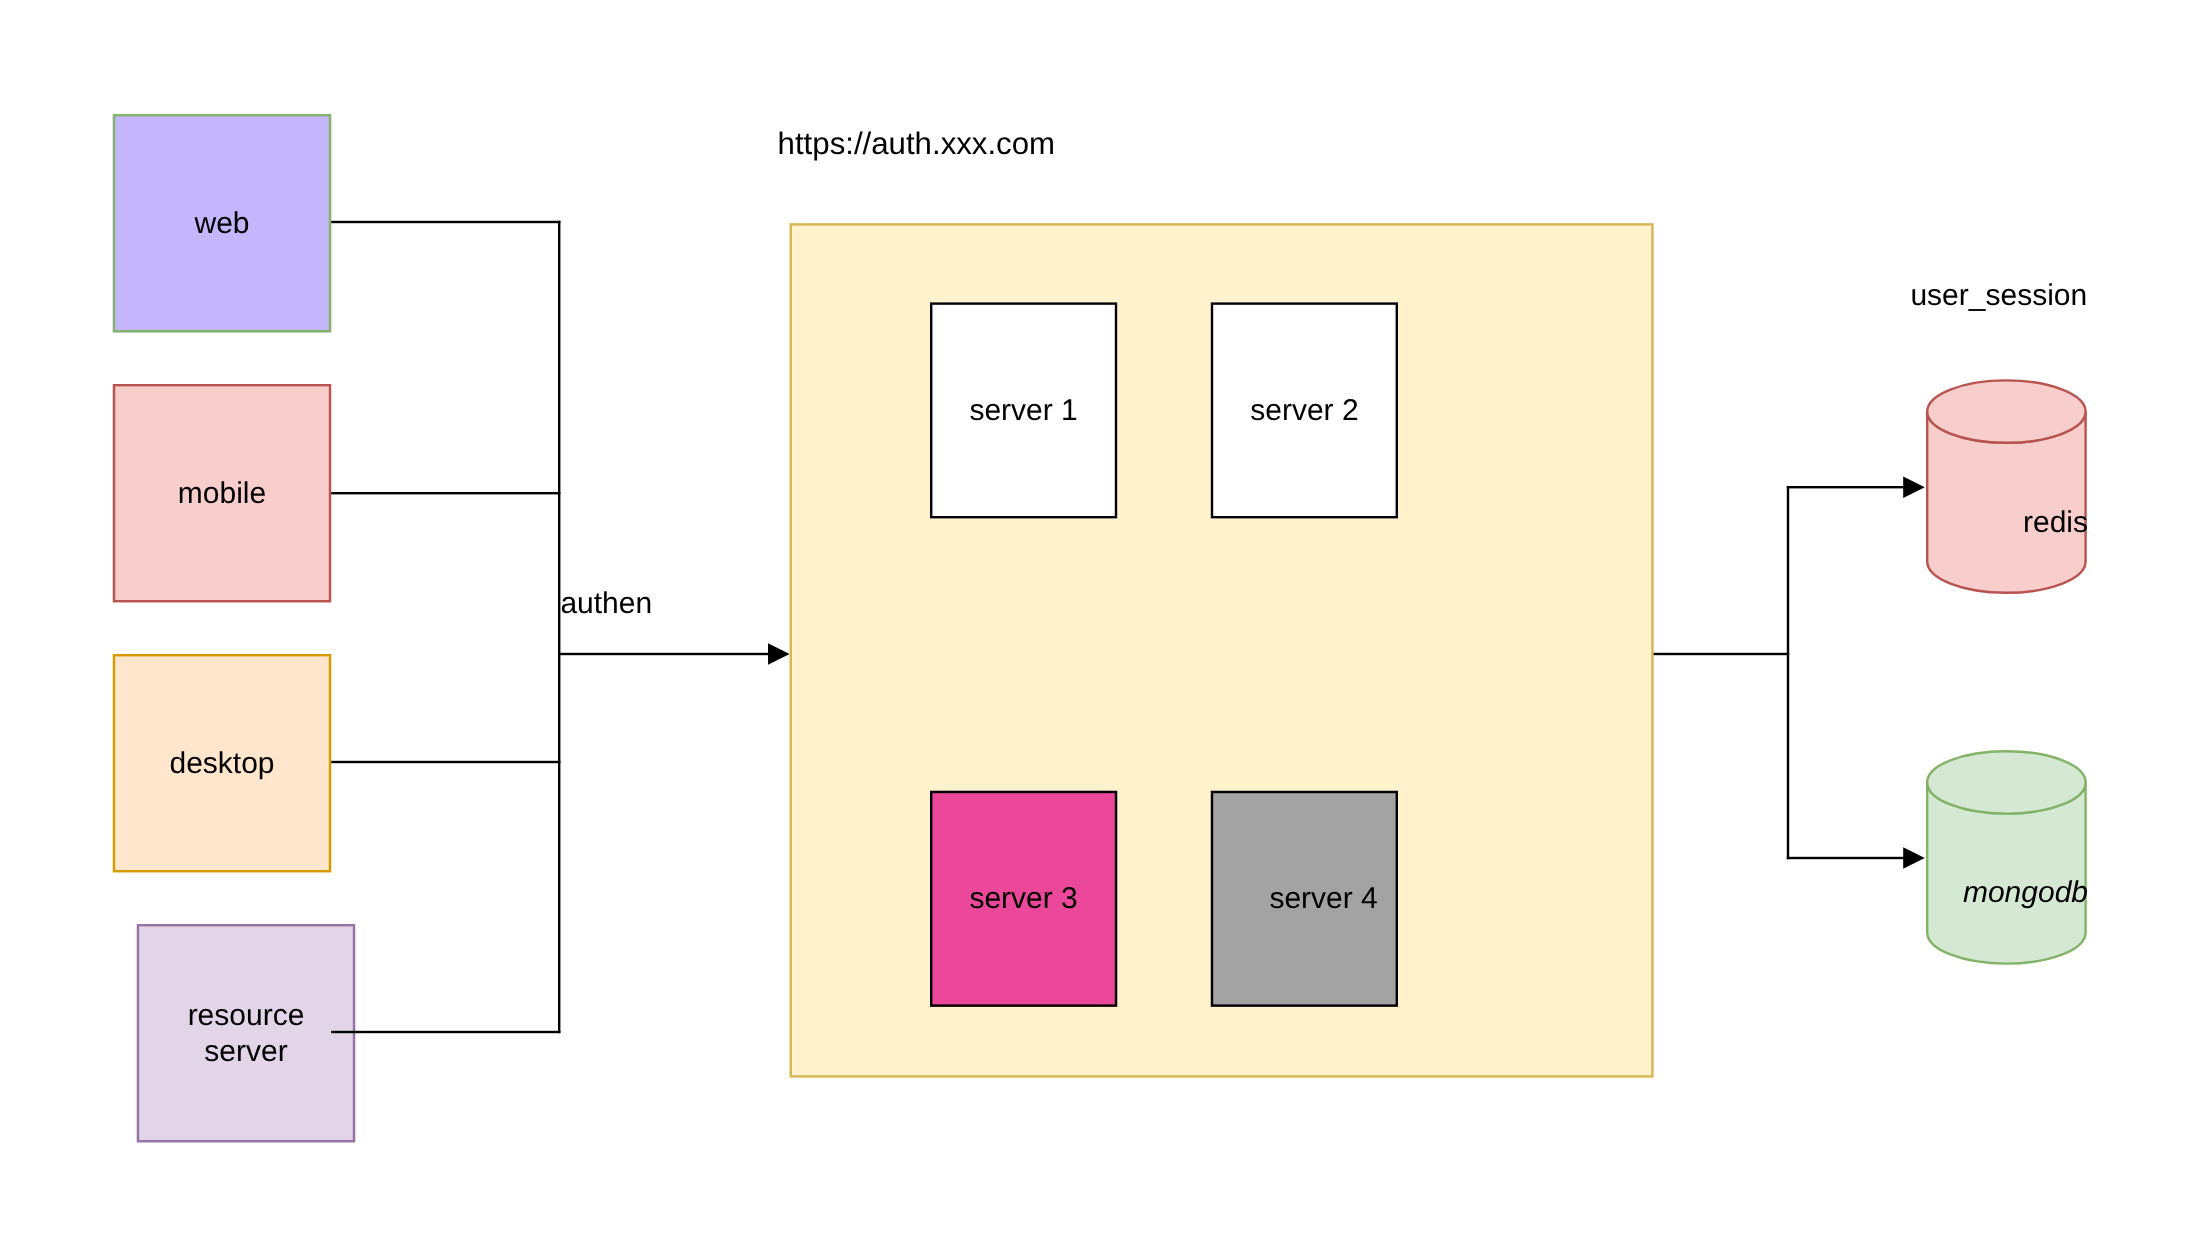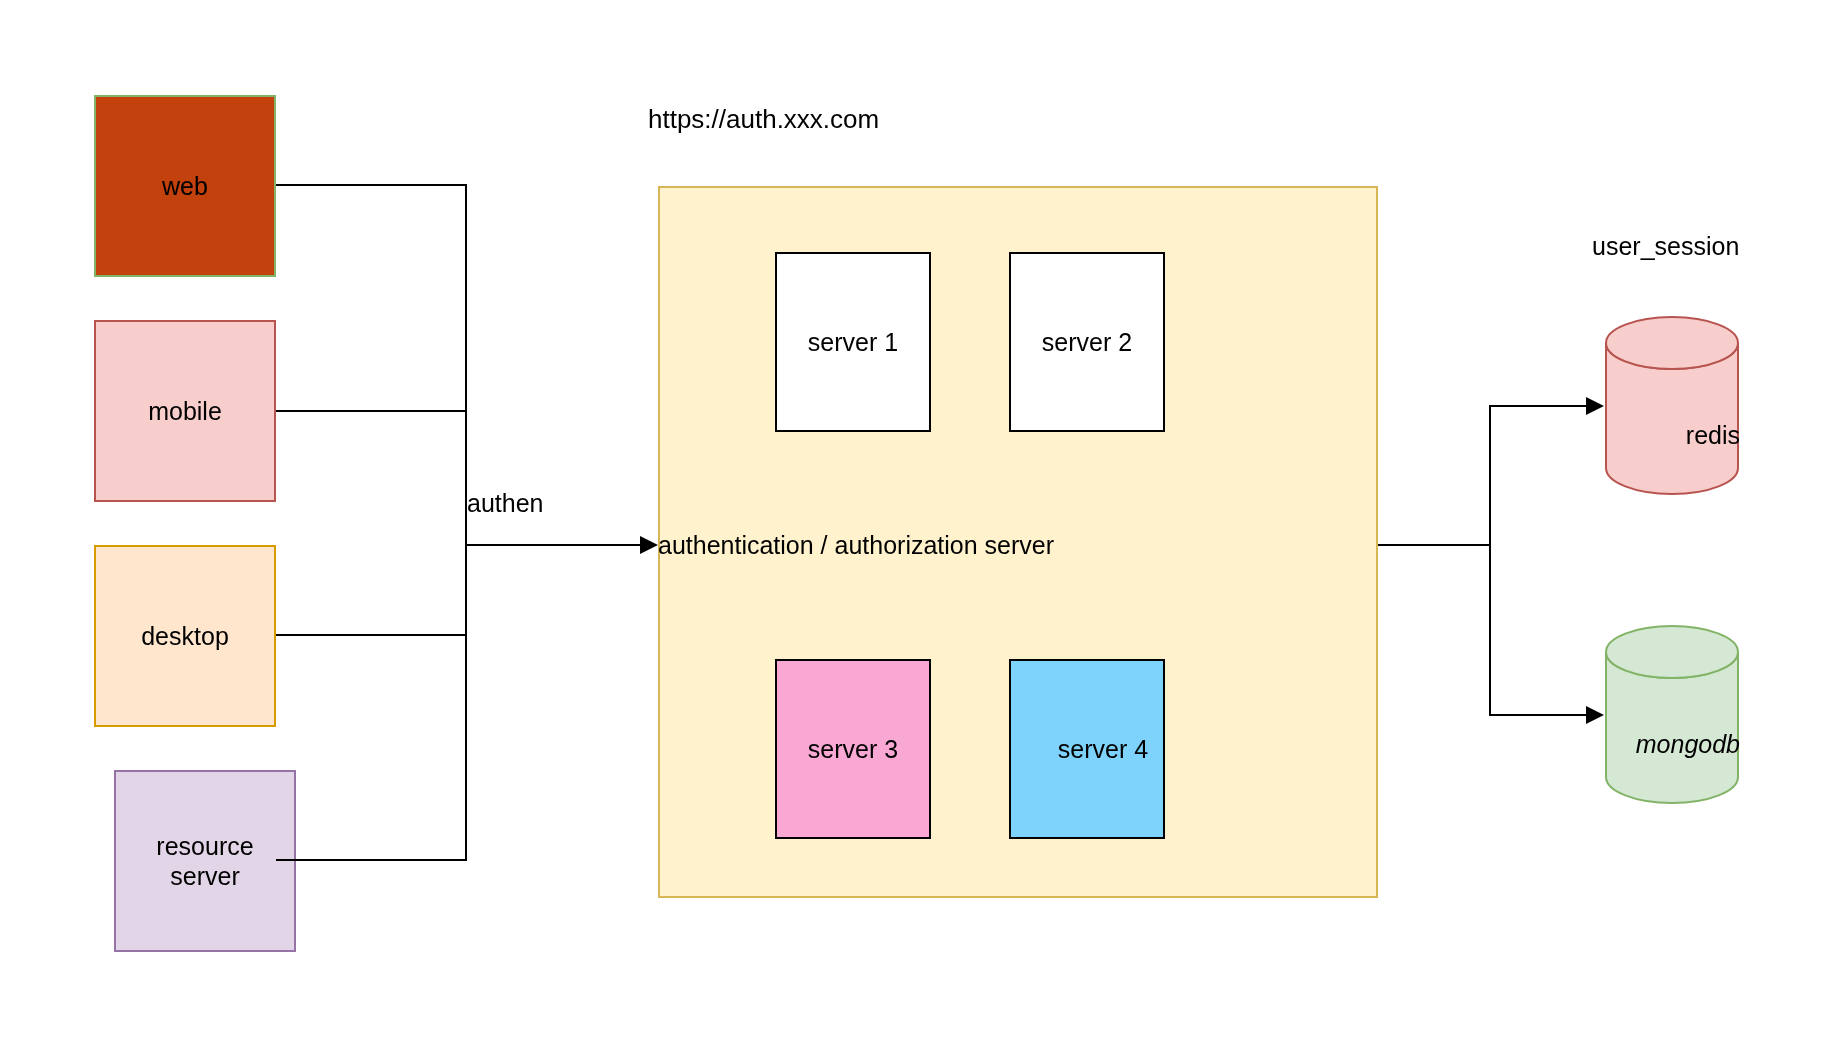--- a/index.html
+++ b/index.html
@@ -43,21 +43,21 @@
   .flabel{position:absolute;font-size:25px;white-space:nowrap;}
   .center-text{text-align:left;}
   .cyl{position:absolute;width:136px;height:182px;}
   .cyl-label{position:absolute;width:136px;text-align:right;font-size:25px;}
 </style>
 </head>
 <body>
 
 <div class="canvas">
 
-  <div class="node client" style="top: 95px; background-color: #c2410c; border-color: rgb(130, 179, 102);">
+  <div class="node client" style="top: 95px; background-color: #c4b5fd; border-color: rgb(130, 179, 102);">
     <span>web</span>
   </div>
   <div class="node client" style="top: 545px; background-color: rgb(255, 230, 204); border-color: rgb(215, 155, 0);">
     <span>desktop</span>
   </div>
   <div class="node client" style="top: 320px; background-color: rgb(248, 206, 204); border-color: rgb(184, 84, 80);">
     <span>mobile</span>
   </div>
   <div class="node client" style="top: 770px; background-color: rgb(225, 213, 231); border-color: rgb(150, 115, 166); margin-left: 20px;">
     <span>resource server</span>
@@ -76,28 +76,27 @@
   <div class="flabel" style="left:648px;top:104px;font-size:26px;">https://auth.xxx.com</div>
 
   <div class="authbox" style="background-color: rgb(255, 242, 204); border-color: rgb(214, 182, 86);"></div>
 
   <div class="node server" style="left: 775px; top: 252px; background-color: rgb(255, 255, 255); border-color: rgb(0, 0, 0);">
     <span>server 1</span>
   </div>
   <div class="node server" style="left: 1009px; top: 252px; background-color: rgb(255, 255, 255); border-color: rgb(0, 0, 0);">
     <span>server 2</span>
   </div>
-  <div class="node server" style="left: 775px; top: 659px; background-color: #f9a8d4; border-color: rgb(0, 0, 0);">
+  <div class="node server" style="left: 775px; top: 659px; background-color: #ec4899; border-color: rgb(0, 0, 0);">
     <span>server 3</span>
   </div>
-  <div class="node server" style="left: 1009px; top: 659px; background-color: #7dd3fc; border-color: rgb(0, 0, 0); padding-left: 32px;">
+  <div class="node server" style="left: 1009px; top: 659px; background-color: #a3a3a3; border-color: rgb(0, 0, 0); padding-left: 32px;">
     <span>server 4</span>
   </div>
 
-  <div class="flabel center-text" style="left:658px;top:531px;width:700px;">authentication / authorization server</div>
 
   <div class="hline" style="left:1378px;top:544px;width:113px;"></div>
   <div class="vline" style="left:1489px;top:405px;height:311px;"></div>
 
   <div class="hline" style="left:1489px;top:405px;width:99px;"></div>
   <div class="arrowhead-right" style="left:1586px;top:397px;"></div>
 
   <div class="hline" style="left:1489px;top:714px;width:99px;"></div>
   <div class="arrowhead-right" style="left:1586px;top:706px;"></div>
 

